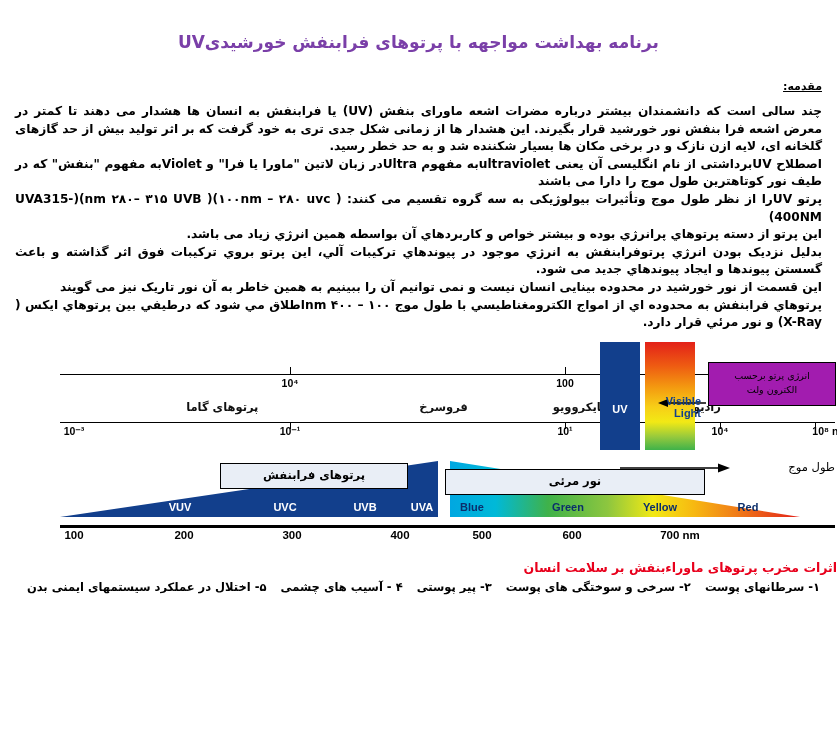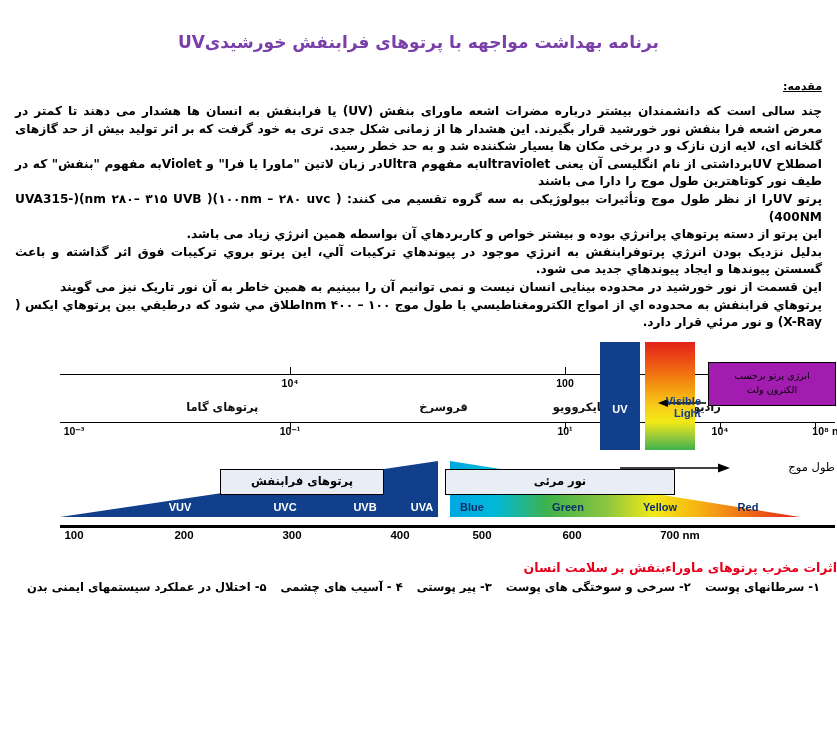--- a/index.html
+++ b/index.html
@@ -247,22 +247,22 @@
     border: 1.8px solid #000;
     box-sizing: border-box;
     font-size: 11.5px;
     font-weight: bold;
     direction: rtl;
     text-align: center;
     line-height: 22px;
     height: 26px;
     z-index: 5;
   }
-  #callout-uv      { left: 160px; top: 18px; width: 164px; }
-  #callout-visible { left: 385px; top: 18px; width: 230px; }
+  #callout-uv      { left: 160px; top: 12px; width: 188px; }
+  #callout-visible { left: 385px; top: 18px; width: 260px; }
 
   
   #nm-scale-bar {
     position: absolute;
     left: 0;
     top: 177px;
     width: 775px;
     height: 3px;
     background: #000;
   }

